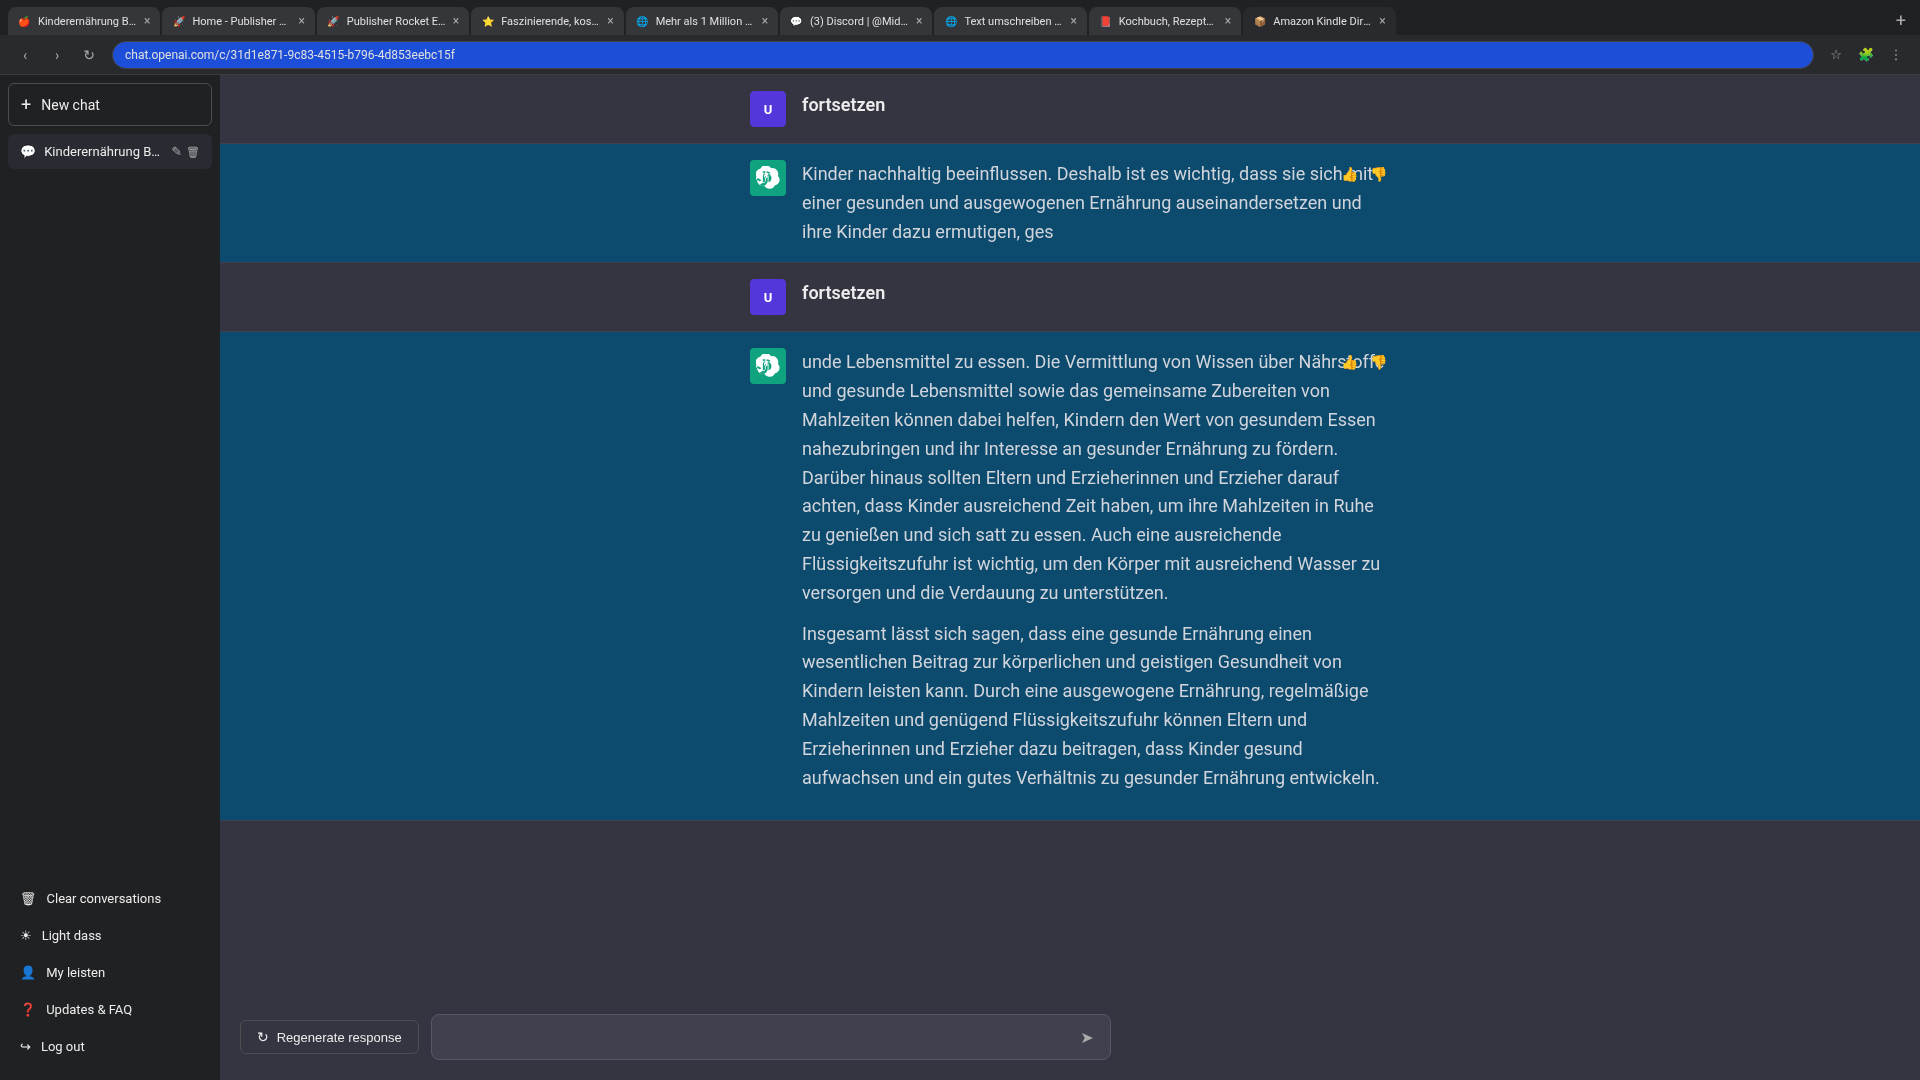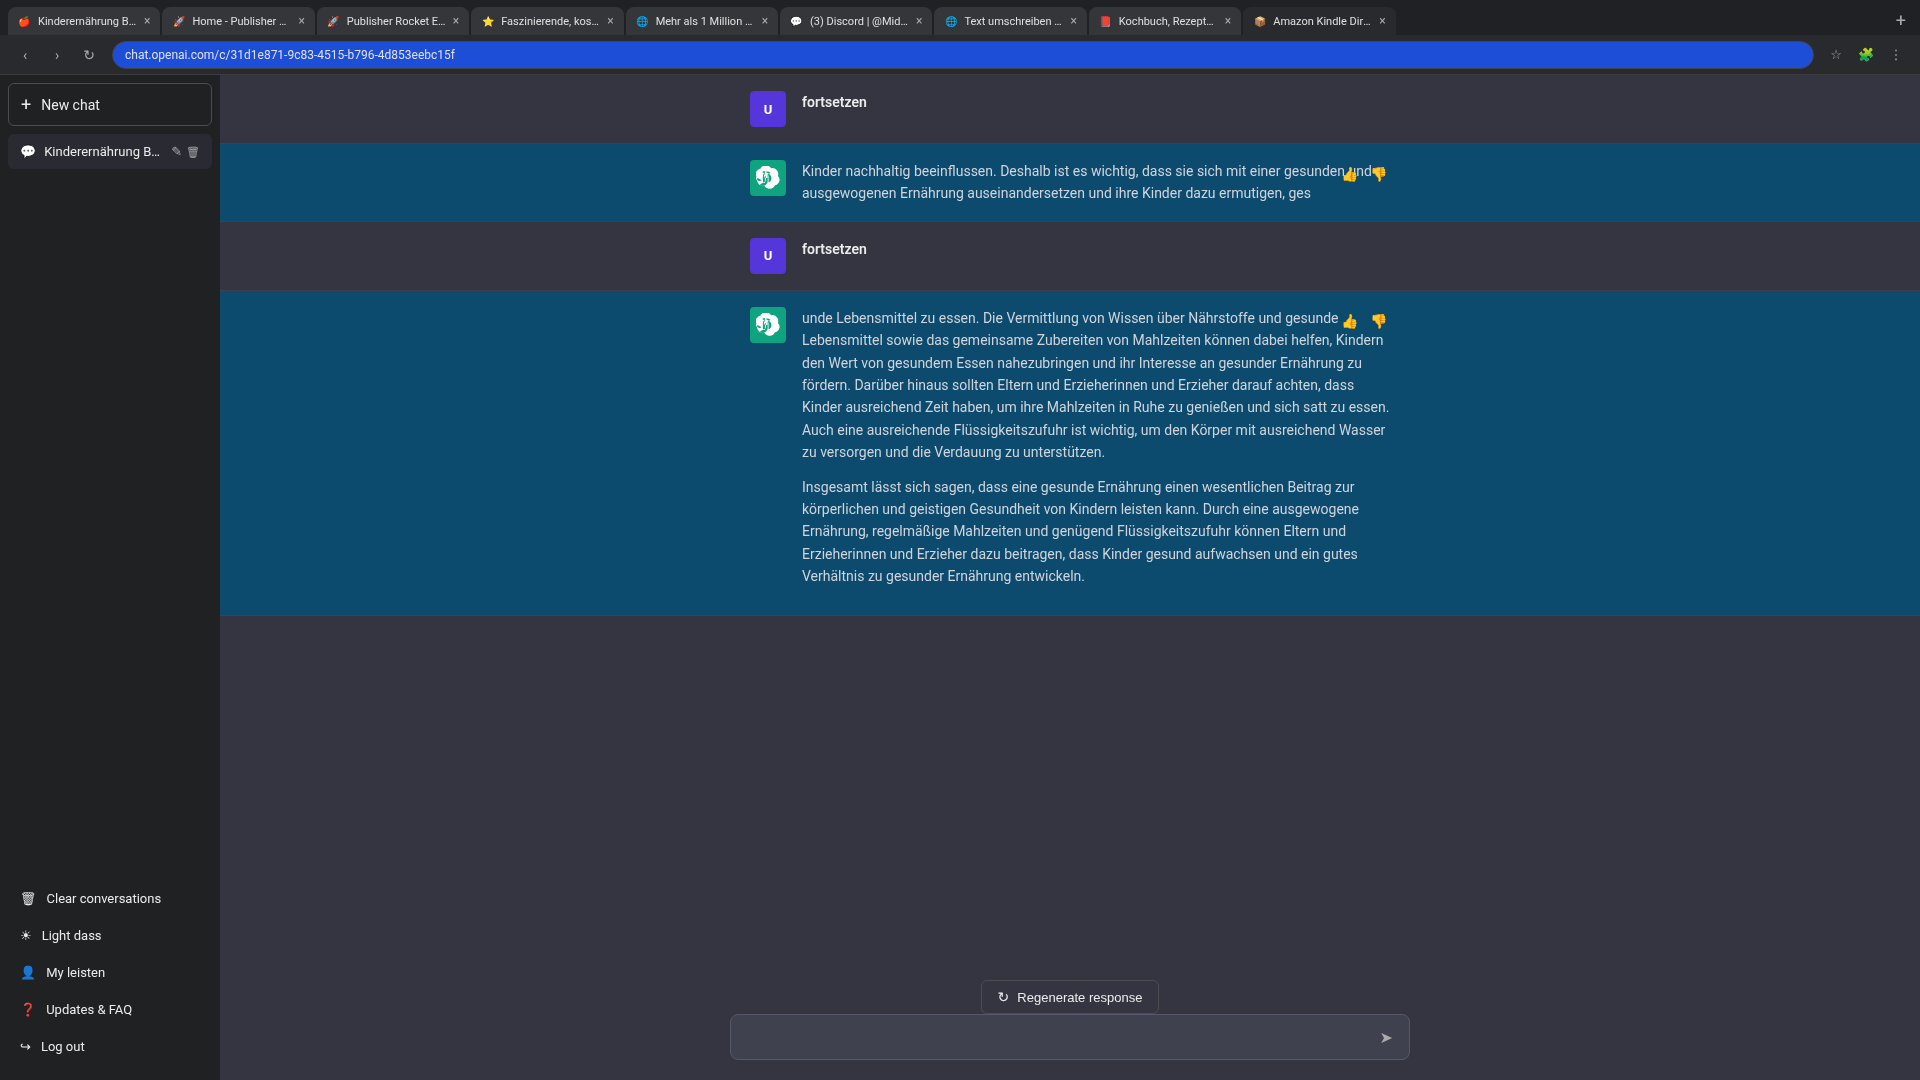--- a/index.html
+++ b/index.html
@@ -219,21 +219,21 @@
       display: flex;
       gap: 16px;
       align-items: flex-start;
       padding: 0 20px;
       position: relative;
     }
     .message-content {
       flex: 1;
       line-height: 1.6;
       color: #d1d5db;
-      font-size: 14px;
+      font-size: 18px;
     }
     .message-sender {
       font-weight: 600;
       color: #ececec;
       margin-bottom: 4px;
     }
     .message-actions {
       display: flex;
       gap: 8px;
       position: absolute;
@@ -245,22 +245,23 @@
       cursor: pointer;
       font-size: 14px;
       padding: 2px;
     }
 
     
     .input-area {
       padding: 16px 20px 20px;
       background: #343541;
       display: flex;
-      flex-direction: column;
-      align-items: center;
+      flex-direction: row;
+      align-items: center;
+      gap: 12px;
     }
     .regenerate-btn {
       display: flex;
       align-items: center;
       gap: 8px;
       padding: 8px 16px;
       border: 1px solid #4d4d4f;
       border-radius: 6px;
       background: transparent;
       color: #ececec;

